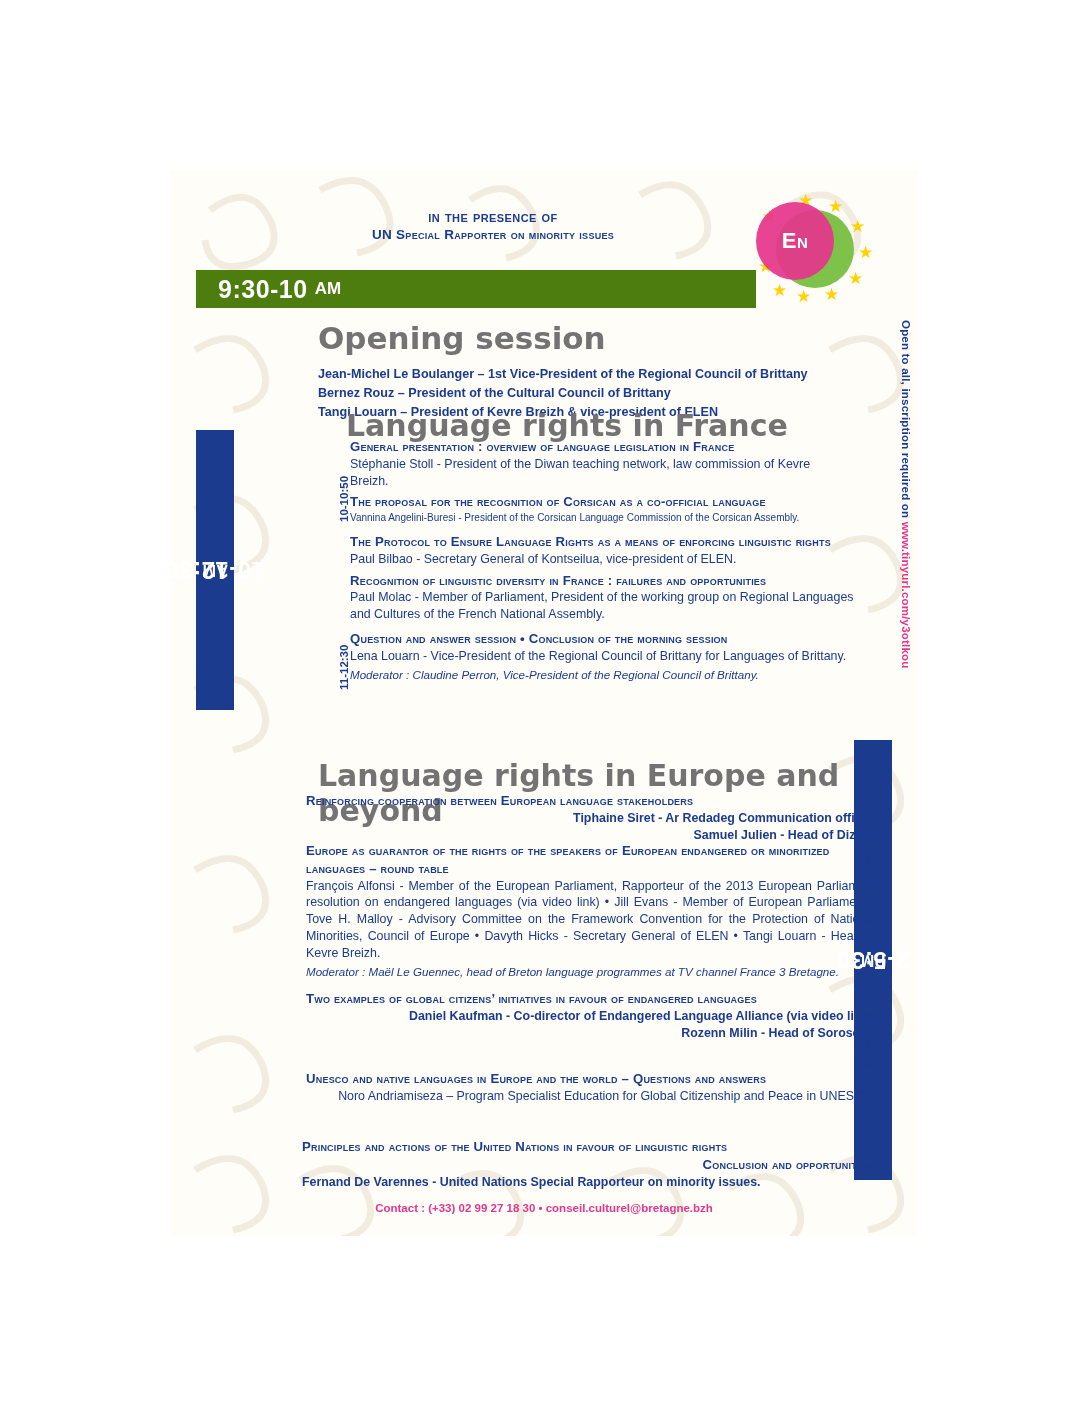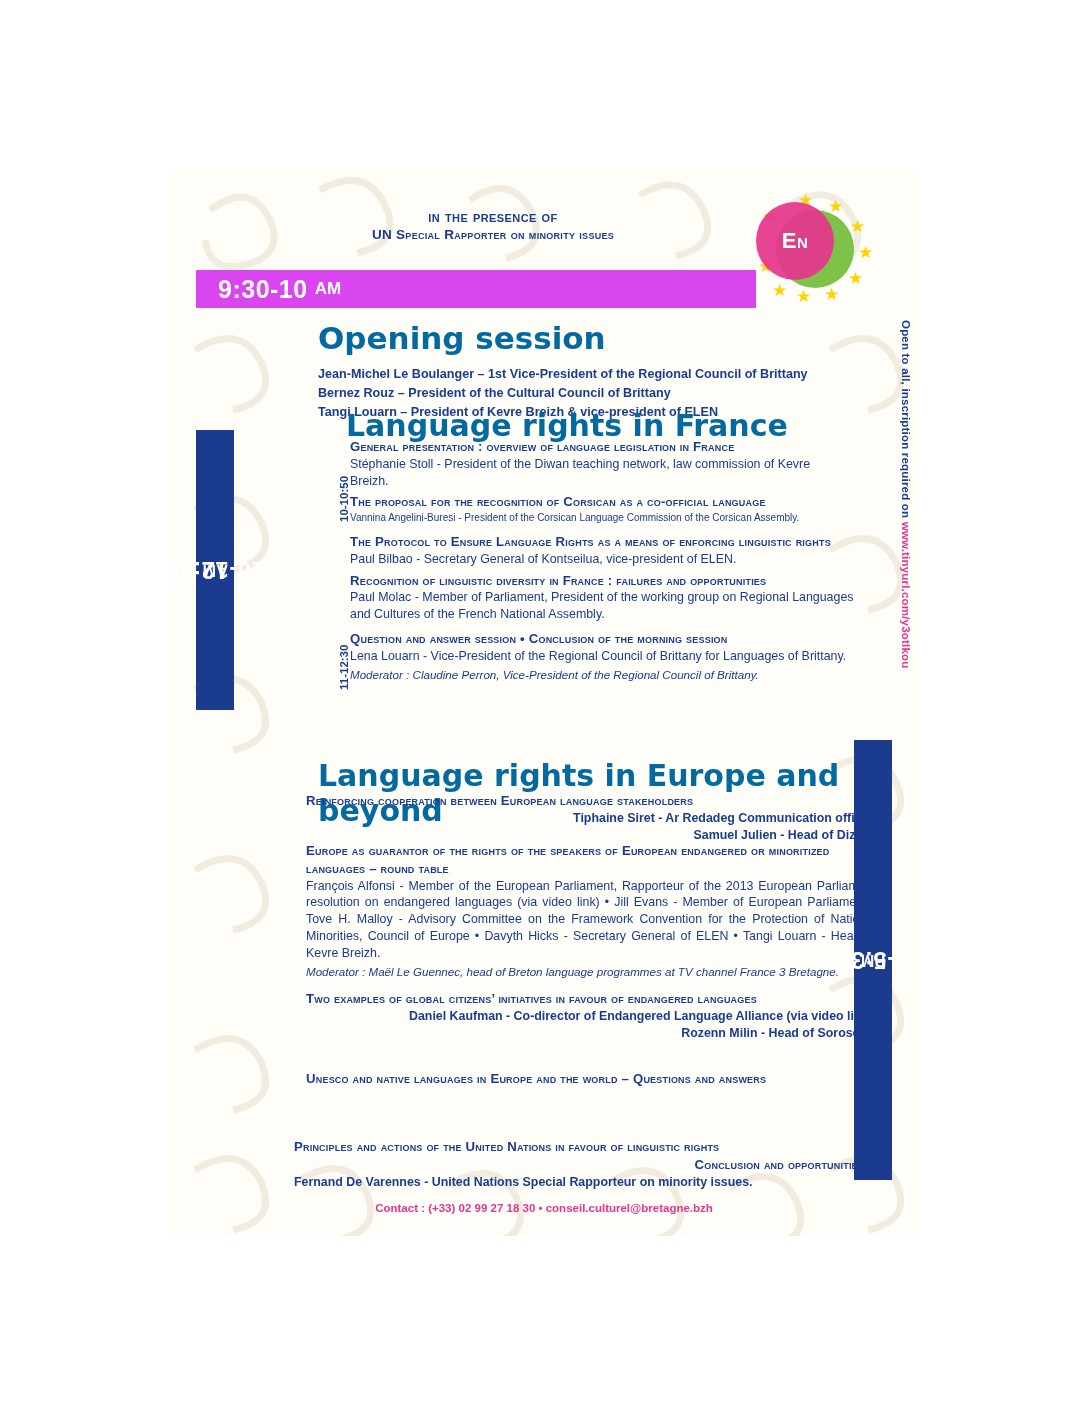--- a/index.html
+++ b/index.html
@@ -59,21 +59,21 @@
     position:absolute;right:6px;top:150px;
     writing-mode:vertical-rl;
     font-size:11.5px;color:#1b3b8f;font-weight:bold;letter-spacing:.2px;
     white-space:nowrap;
   }
   .vert-open .url{color:#e5368c;}
 
   
   .band-930{
     position:absolute;left:26px;top:100px;width:560px;height:38px;
-    background:#d946ef;color:#fff;
+    background:#4d7c0f;color:#fff;
     display:flex;align-items:center;
   }
   .band-930 .t1{font-size:25px;font-weight:bold;margin-left:22px;letter-spacing:.5px;}
   .band-930 .t2{font-size:17px;font-weight:bold;margin-left:7px;font-variant:small-caps;}
 
   
   .band-10{
     position:absolute;left:26px;top:260px;width:38px;height:280px;
     background:#1b3b8f;color:#fff;
   }
@@ -91,21 +91,21 @@
   }
   .band-25 span{
     position:absolute;left:50%;top:50%;
     transform:translate(-50%,-50%) rotate(90deg);
     white-space:nowrap;font-size:24px;font-weight:bold;letter-spacing:.5px;
   }
   .band-25 .small{font-size:16px;}
 
   
   .sec-title{
-    color:#0369a1;font-weight:bold;
+    color:#737373;font-weight:bold;
     font-family:"DejaVu Sans", sans-serif;
   }
   .h-open{position:absolute;left:148px;top:150px;font-size:31px;}
   .h-france{position:absolute;left:176px;top:238px;font-size:30px;}
   .h-europe{position:absolute;left:148px;top:588px;font-size:30px;}
   .b{font-weight:bold;}
   .sc{font-variant:small-caps;}
 
   .blk{position:absolute;color:#1b3b8f;font-size:12.6px;line-height:1.35;}
   .blk .ttl{font-weight:bold;font-size:13.2px;font-variant:small-caps;letter-spacing:.2px;}
@@ -122,21 +122,21 @@
   .tlabel span{display:block;transform:rotate(-90deg);transform-origin:left top;}
 
   .fr-1{left:180px;top:268px;width:500px;}
   .fr-2{left:180px;top:363px;width:508px;}
   .fr-3{left:180px;top:460px;width:510px;}
 
   .eu-1{left:136px;top:622px;width:570px;}
   .eu-2{left:136px;top:672px;width:570px;}
   .eu-3{left:136px;top:820px;width:570px;}
   .eu-4{left:136px;top:900px;width:570px;}
-  .eu-5{left:124px;top:968px;width:570px;}
+  .eu-5{left:132px;top:968px;width:570px;}
 
   .center{text-align:left;}
   .right{text-align:right;}
   .just{text-align:justify;}
 
   .contact{
     position:absolute;left:0;right:0;bottom:22px;text-align:center;
     color:#e5368c;font-size:11.5px;font-weight:bold;
   }
 </style>
@@ -277,20 +277,21 @@
     </div>
 
     <div class="blk eu-3">
       <div class="ttl center">Two examples of global citizens’ initiatives in favour of endangered languages</div>
       <div class="sub right b">Daniel Kaufman - Co-director of Endangered Language Alliance (via video link).</div>
       <div class="sub right b">Rozenn Milin - Head of Sorosoro.</div>
     </div>
 
     <div class="blk eu-4">
       <div class="ttl center">Unesco and native languages in Europe and the world – Questions and answers</div>
+      <div class="sub right">Noro Andriamiseza – Program Specialist Education for Global Citizenship and Peace in UNESCO.</div>
     </div>
 
     <div class="blk eu-5">
       <div class="ttl center">Principles and actions of the United Nations in favour of linguistic rights</div>
       <div class="ttl right">Conclusion and opportunities</div>
       <div class="sub center b">Fernand De Varennes - United Nations Special Rapporteur on minority issues.</div>
     </div>
 
     <div class="contact">Contact : (+33) 02 99 27 18 30 • conseil.culturel@bretagne.bzh</div>
 

